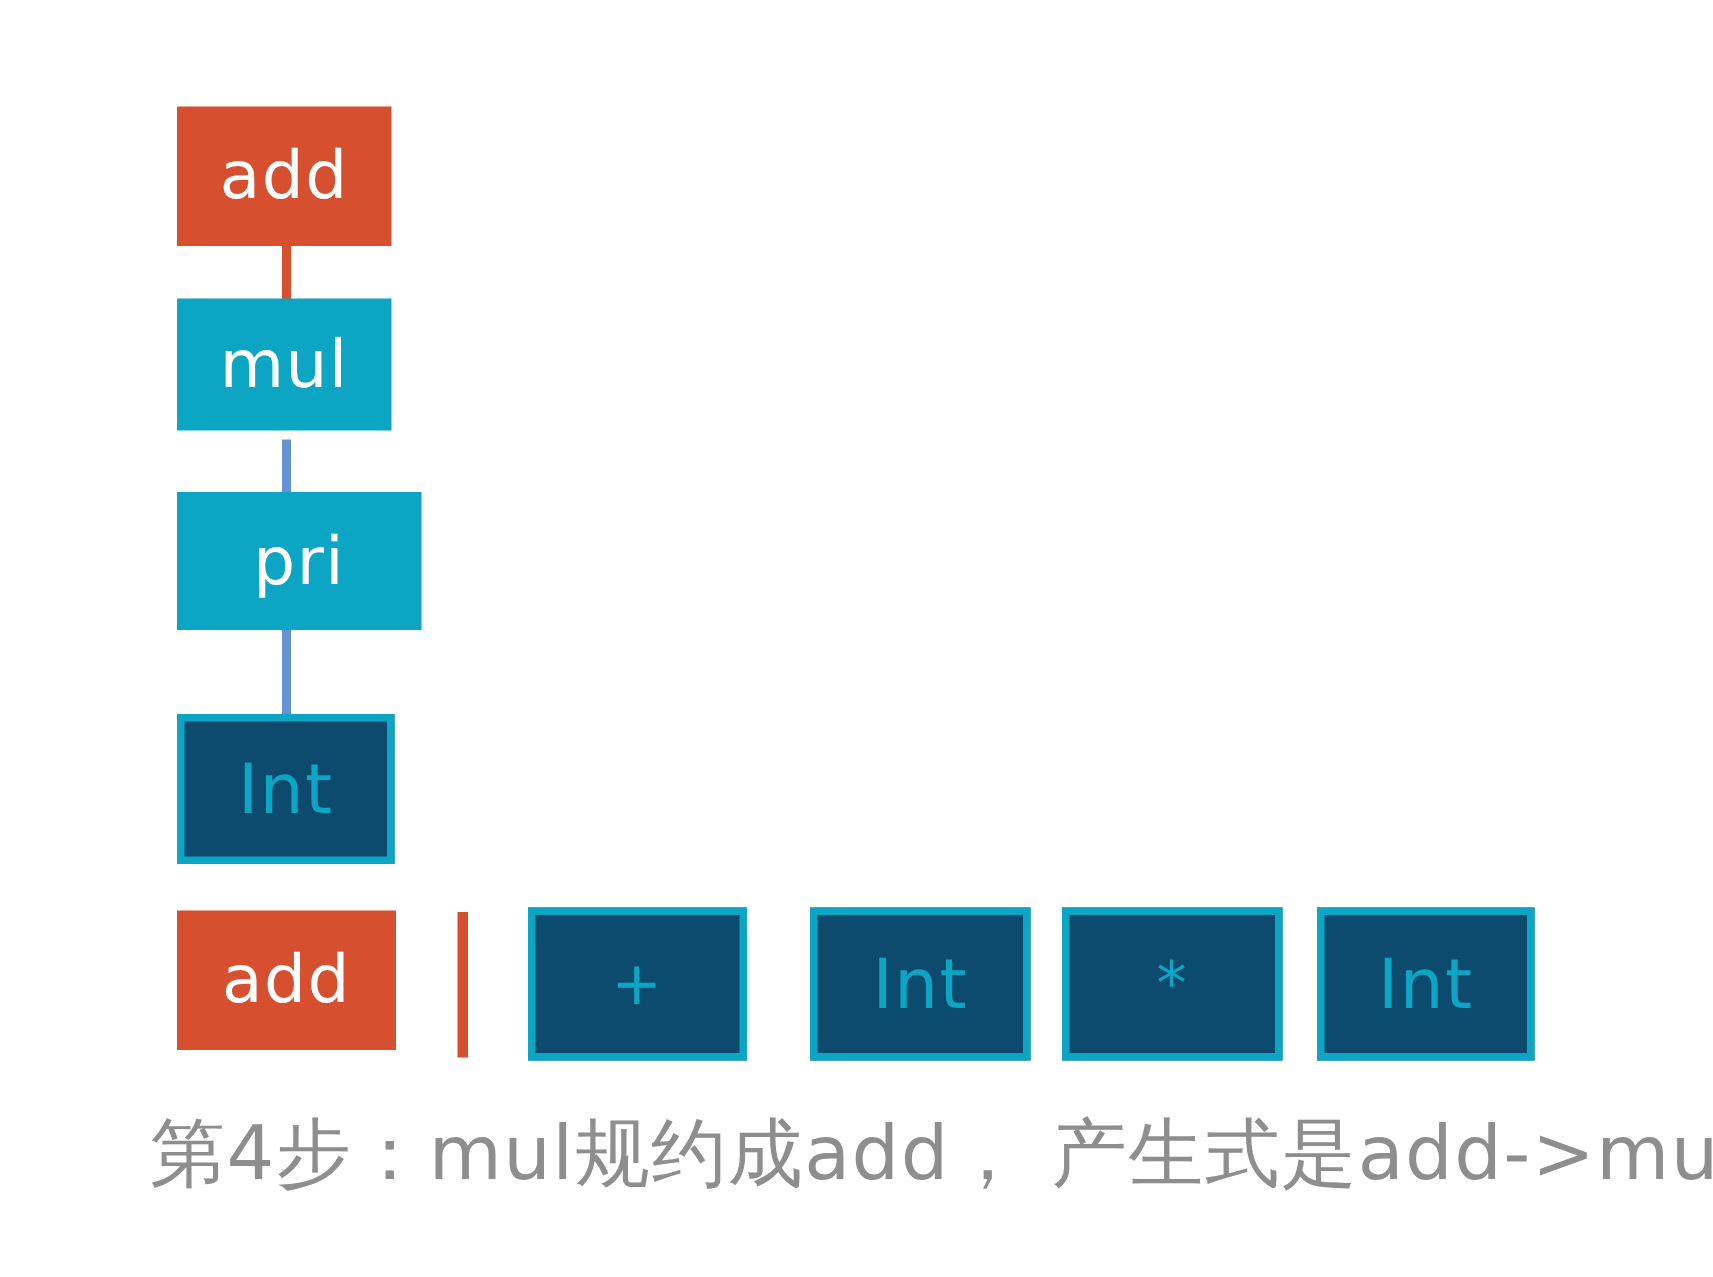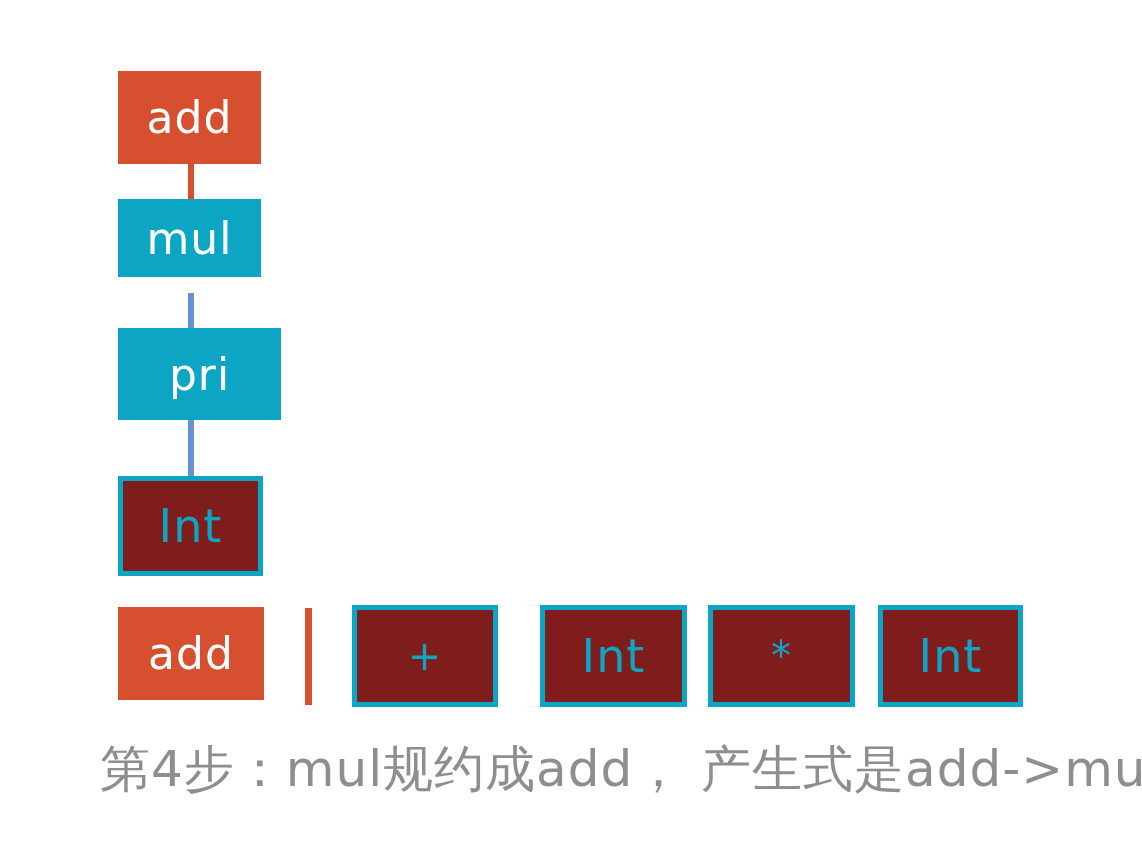--- a/index.html
+++ b/index.html
@@ -14,21 +14,21 @@
   .node {
     position: absolute;
     display: flex;
     align-items: center;
     justify-content: center;
     box-sizing: border-box;
     letter-spacing: 1px;
   }
   .filled-orange { background: var(--orange); color: #ffffff; }
   .filled-teal   { background: var(--teal);   color: #ffffff; }
-  .outline-teal  { background: #7f1d1d; border: 5px solid var(--teal); color: var(--teal); }
+  .outline-teal  { background: #0c4a6e; border: 5px solid var(--teal); color: var(--teal); }
   .connector { position: absolute; width: 6px; }
   .conn-orange { background: var(--orange); }
   .conn-blue   { background: var(--blue); }
   .divider-bar {
     position: absolute;
     width: 7px;
     background: var(--orange);
   }
   .caption {
     position: absolute;
@@ -46,21 +46,21 @@
 </style>
 </head>
 <body>
 
 <div class="canvas">
 
   <div class="node filled-orange label-lg" style="left:118px; top:71px; width:143px; height:93px;">add</div>
 
   <div class="connector conn-orange" style="left:188px; top:164px; height:36px;"></div>
 
-  <div class="node filled-teal label-lg" style="left:118px; top:199px; width:143px; height:78px;">mul</div>
+  <div class="node filled-teal label-lg" style="left:118px; top:199px; width:143px; height:88px;">mul</div>
 
   <div class="connector conn-blue" style="left:188px; top:293px; height:35px;"></div>
 
   <div class="node filled-teal label-lg" style="left:118px; top:328px; width:163px; height:92px;">pri</div>
 
   <div class="connector conn-blue" style="left:188px; top:420px; height:56px;"></div>
 
   <div class="node outline-teal label-int" style="left:118px; top:476px; width:145px; height:100px;">Int</div>
 
   <div class="node filled-orange label-lg" style="left:118px; top:607px; width:146px; height:93px;">add</div>

